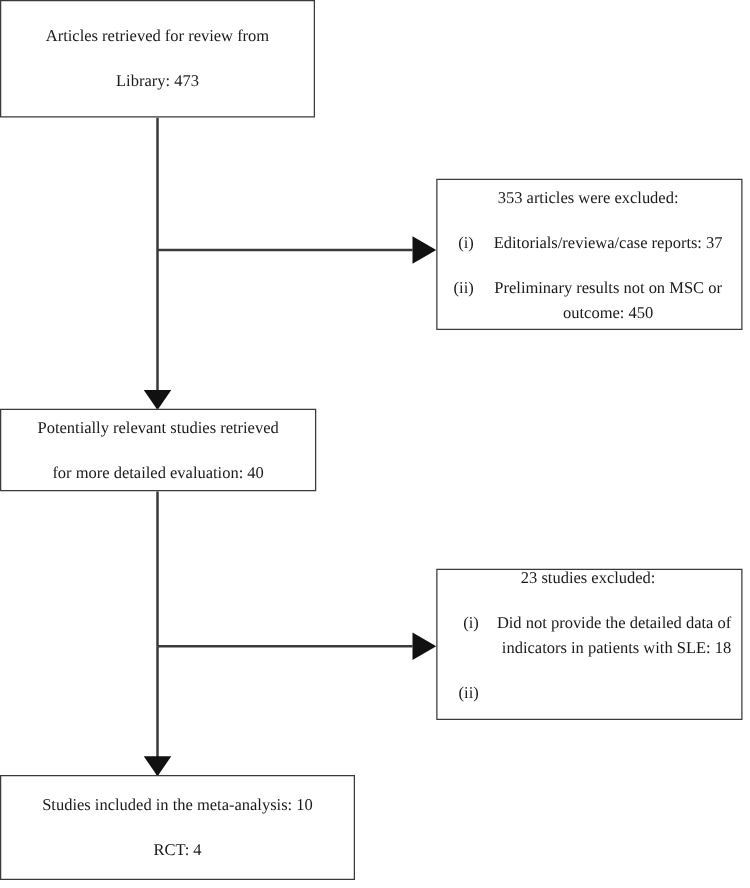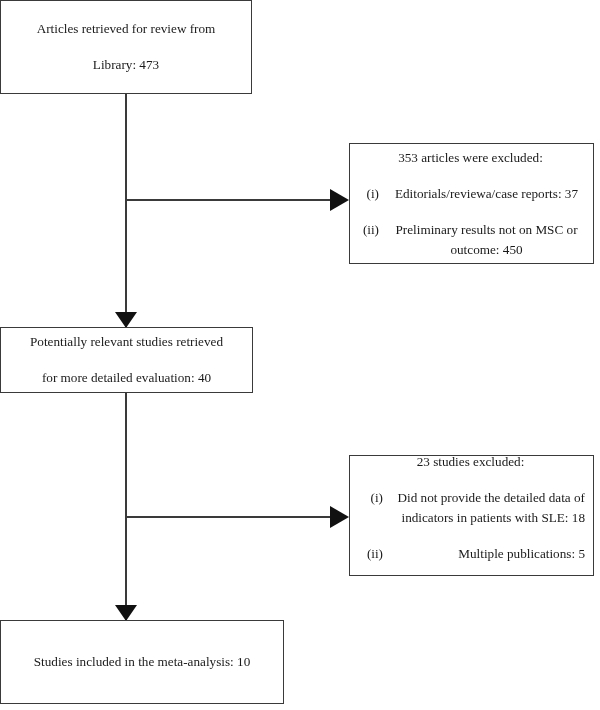--- a/index.html
+++ b/index.html
@@ -135,26 +135,26 @@
   </div>
 
   <div class="box" id="box-excluded-2">
     <div class="excl-head">23 studies excluded:</div>
     <div class="excl-item">
       <span class="excl-num">(i)</span>
       <span class="excl-text">Did not provide the detailed data of indicators in patients with SLE: 18</span>
     </div>
     <div class="excl-item">
       <span class="excl-num">(ii)</span>
-      <span class="excl-text">Multiple publications: 5</span>
     </div>
   </div>
 
   <div class="box center" id="box-included">
     <div class="line">Studies included in the meta-analysis: 10</div>
+    <div class="line">RCT: 4</div>
   </div>
 
   <div class="vline" id="trunk-1"></div>
   <div class="vline" id="trunk-2"></div>
   <div class="vline" id="trunk-3"></div>
   <div class="vline" id="trunk-4"></div>
 
   <div class="hline" id="branch-1"></div>
   <div class="hline" id="branch-2"></div>
 

